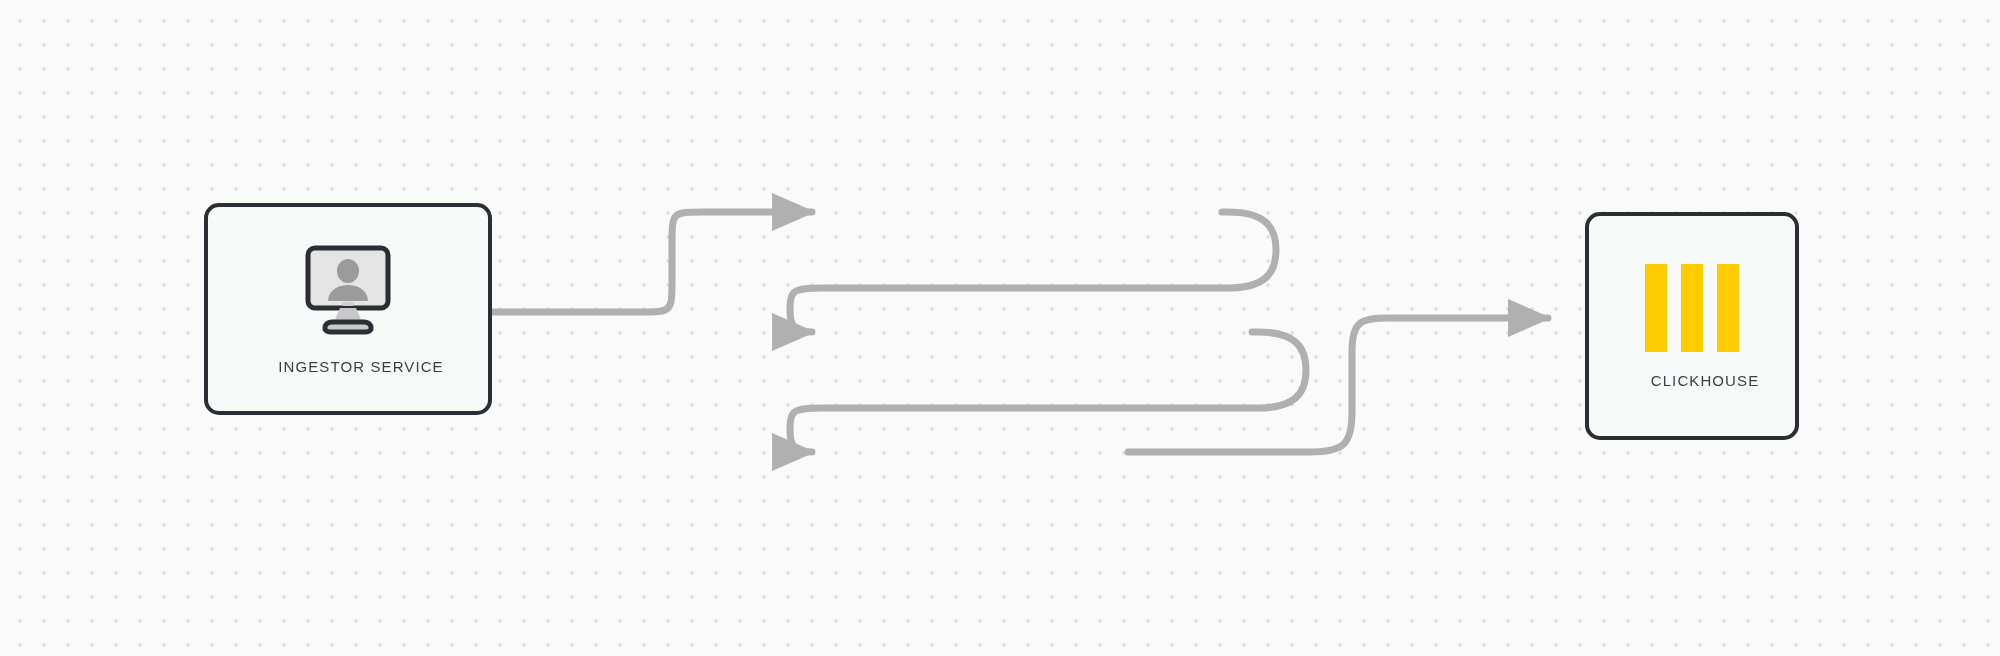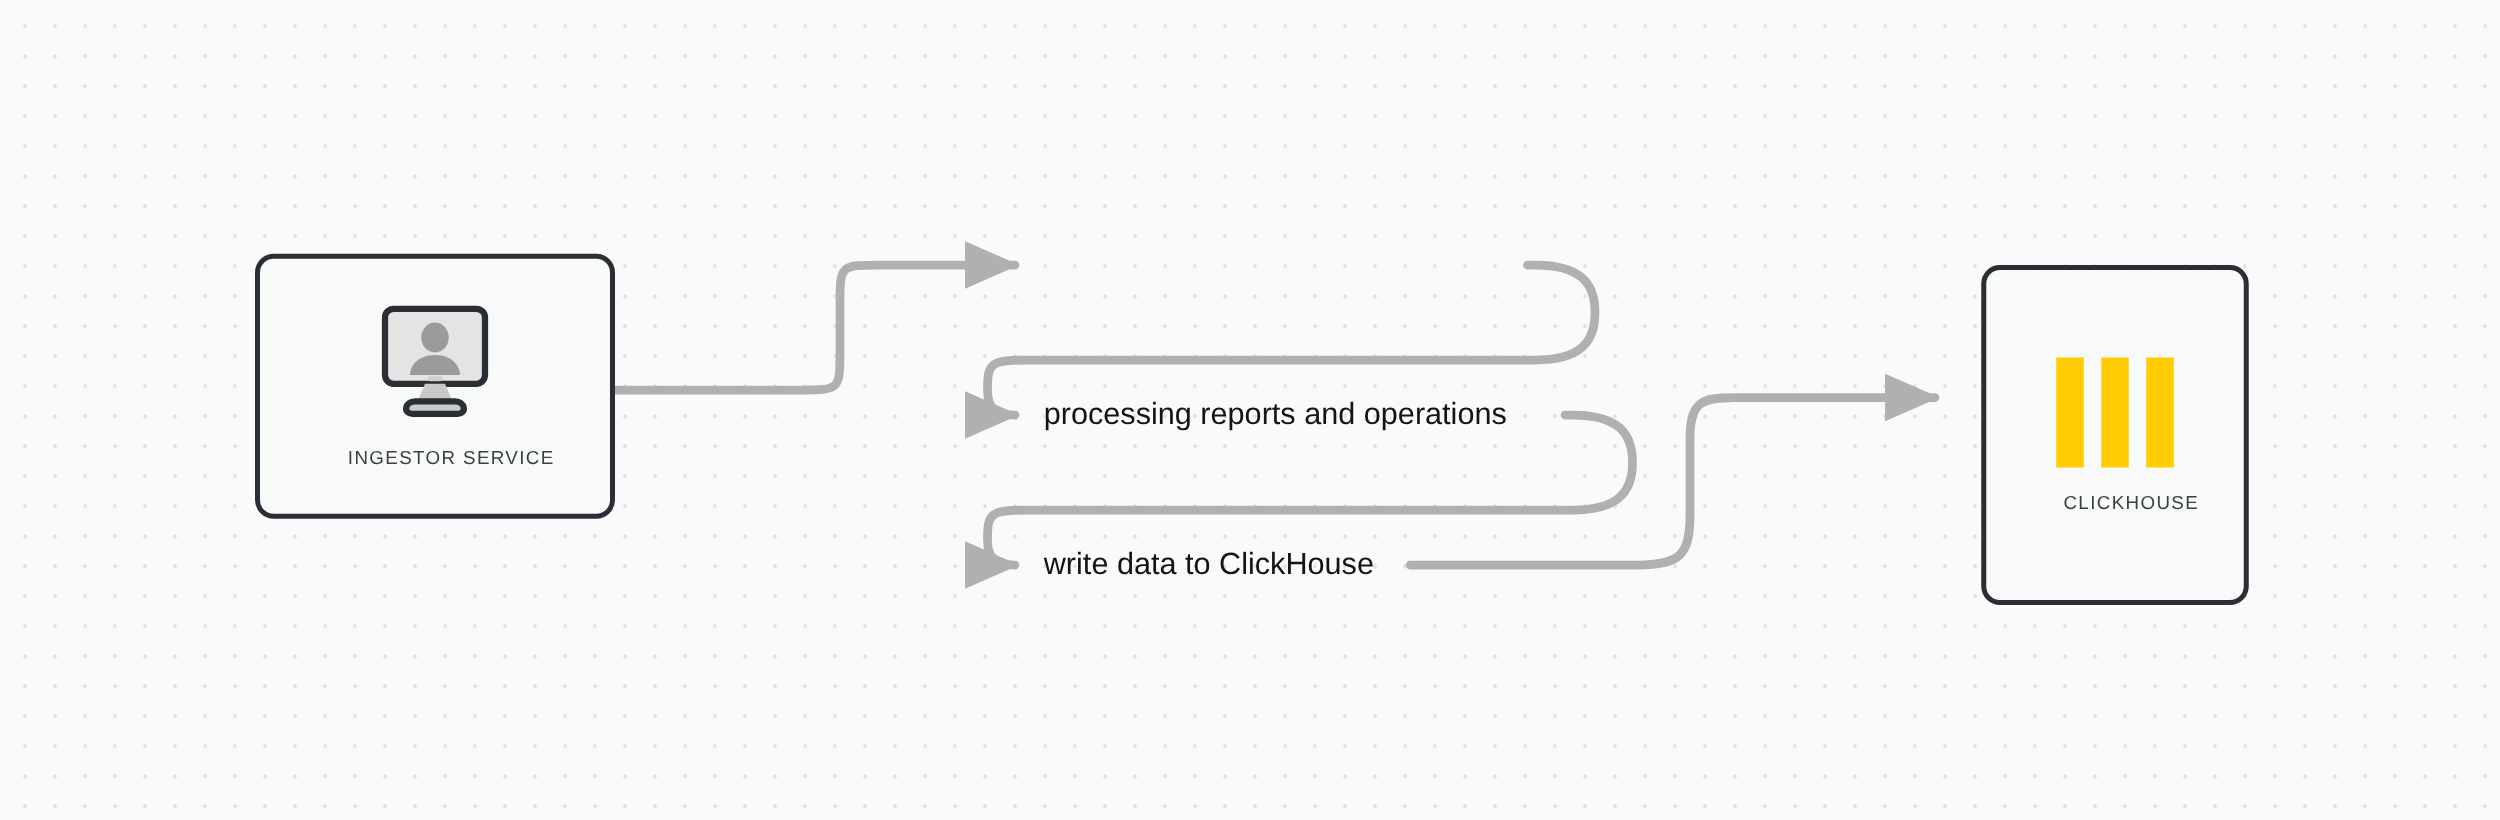--- a/index.html
+++ b/index.html
@@ -45,21 +45,21 @@
   #node-ingestor {
     left: 204px;
     top: 203px;
     width: 288px;
     height: 212px;
   }
   #node-clickhouse {
     left: 1585px;
     top: 212px;
     width: 214px;
-    height: 272px;
+    height: 228px;
   }
   .node-icon {
     display: block;
   }
   .node-label {
     font-size: 15px;
     letter-spacing: 1.1px;
     color: #3b3f45;
     white-space: nowrap;
     margin-left: 26px;
@@ -154,16 +154,14 @@
 
   <div class="node" id="node-clickhouse">
     <span class="ch-bars node-icon">
       <span class="ch-bar"></span>
       <span class="ch-bar"></span>
       <span class="ch-bar"></span>
     </span>
     <span class="node-label">CLICKHOUSE</span>
   </div>
 
-  <div class="edge-label" id="edge-label-2">processing reports and operations</div>
-  <div class="edge-label" id="edge-label-3">write data to ClickHouse</div>
 
 </div>
 
 </body></html>

